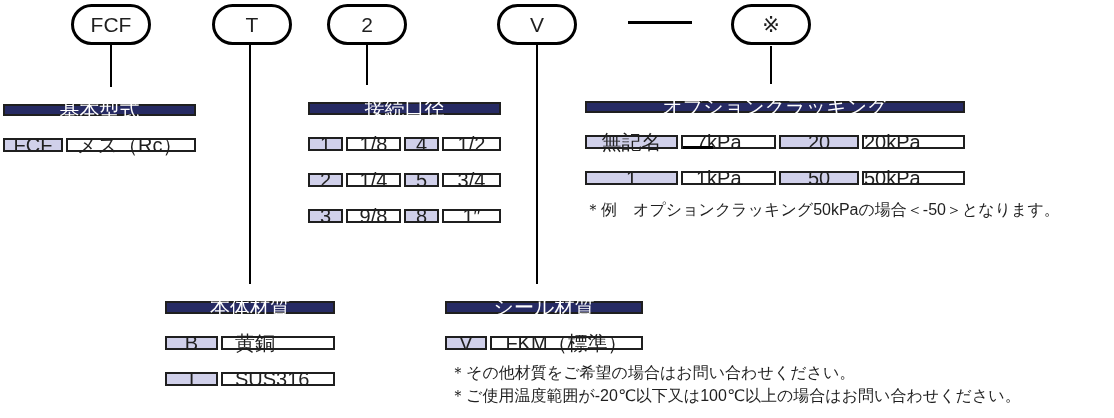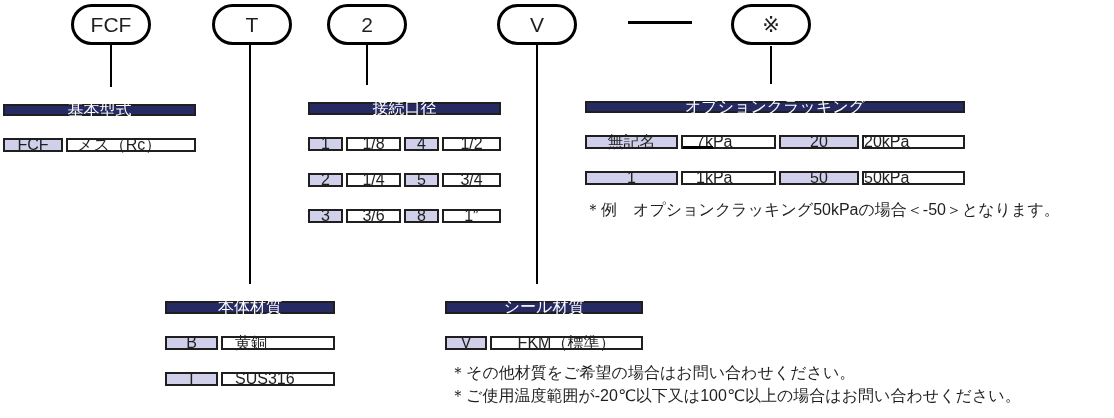--- a/index.html
+++ b/index.html
@@ -54,21 +54,21 @@
     position: absolute;
     display: grid;
     gap: 3px;
   }
   .cell {
     border: 2px solid var(--border);
     background: var(--value-cell-bg);
     display: flex;
     align-items: center;
     justify-content: center;
-    font-size: 16px;
+    font-size: 20px;
     white-space: nowrap;
     margin-top: 19px;
   }
   .cell.head {
     grid-column: 1 / -1;
     background: var(--header-bg);
     color: var(--header-text);
   }
   .cell.code { background: var(--code-cell-bg); }
   .cell.al { justify-content: flex-start; padding-left: 9px; }
@@ -112,21 +112,21 @@
     <div class="cell head">接続口径</div>
     <div class="cell code">1</div>
     <div class="cell">1/8</div>
     <div class="cell code">4</div>
     <div class="cell">1/2</div>
     <div class="cell code">2</div>
     <div class="cell">1/4</div>
     <div class="cell code">5</div>
     <div class="cell">3/4</div>
     <div class="cell code">3</div>
-    <div class="cell">3/6</div>
+    <div class="cell">9/8</div>
     <div class="cell code">8</div>
     <div class="cell">1″</div>
   </div>
 
   <div class="gtable" style="left:585px; top:82px; width:412px; grid-template-columns:93px 95px 80px 103px; grid-template-rows:31px 33px 33px;">
     <div class="cell head">オプションクラッキング</div>
     <div class="cell code">無記名</div>
     <div class="cell al3">7kPa</div>
     <div class="cell code">20</div>
     <div class="cell al4">20kPa</div>

